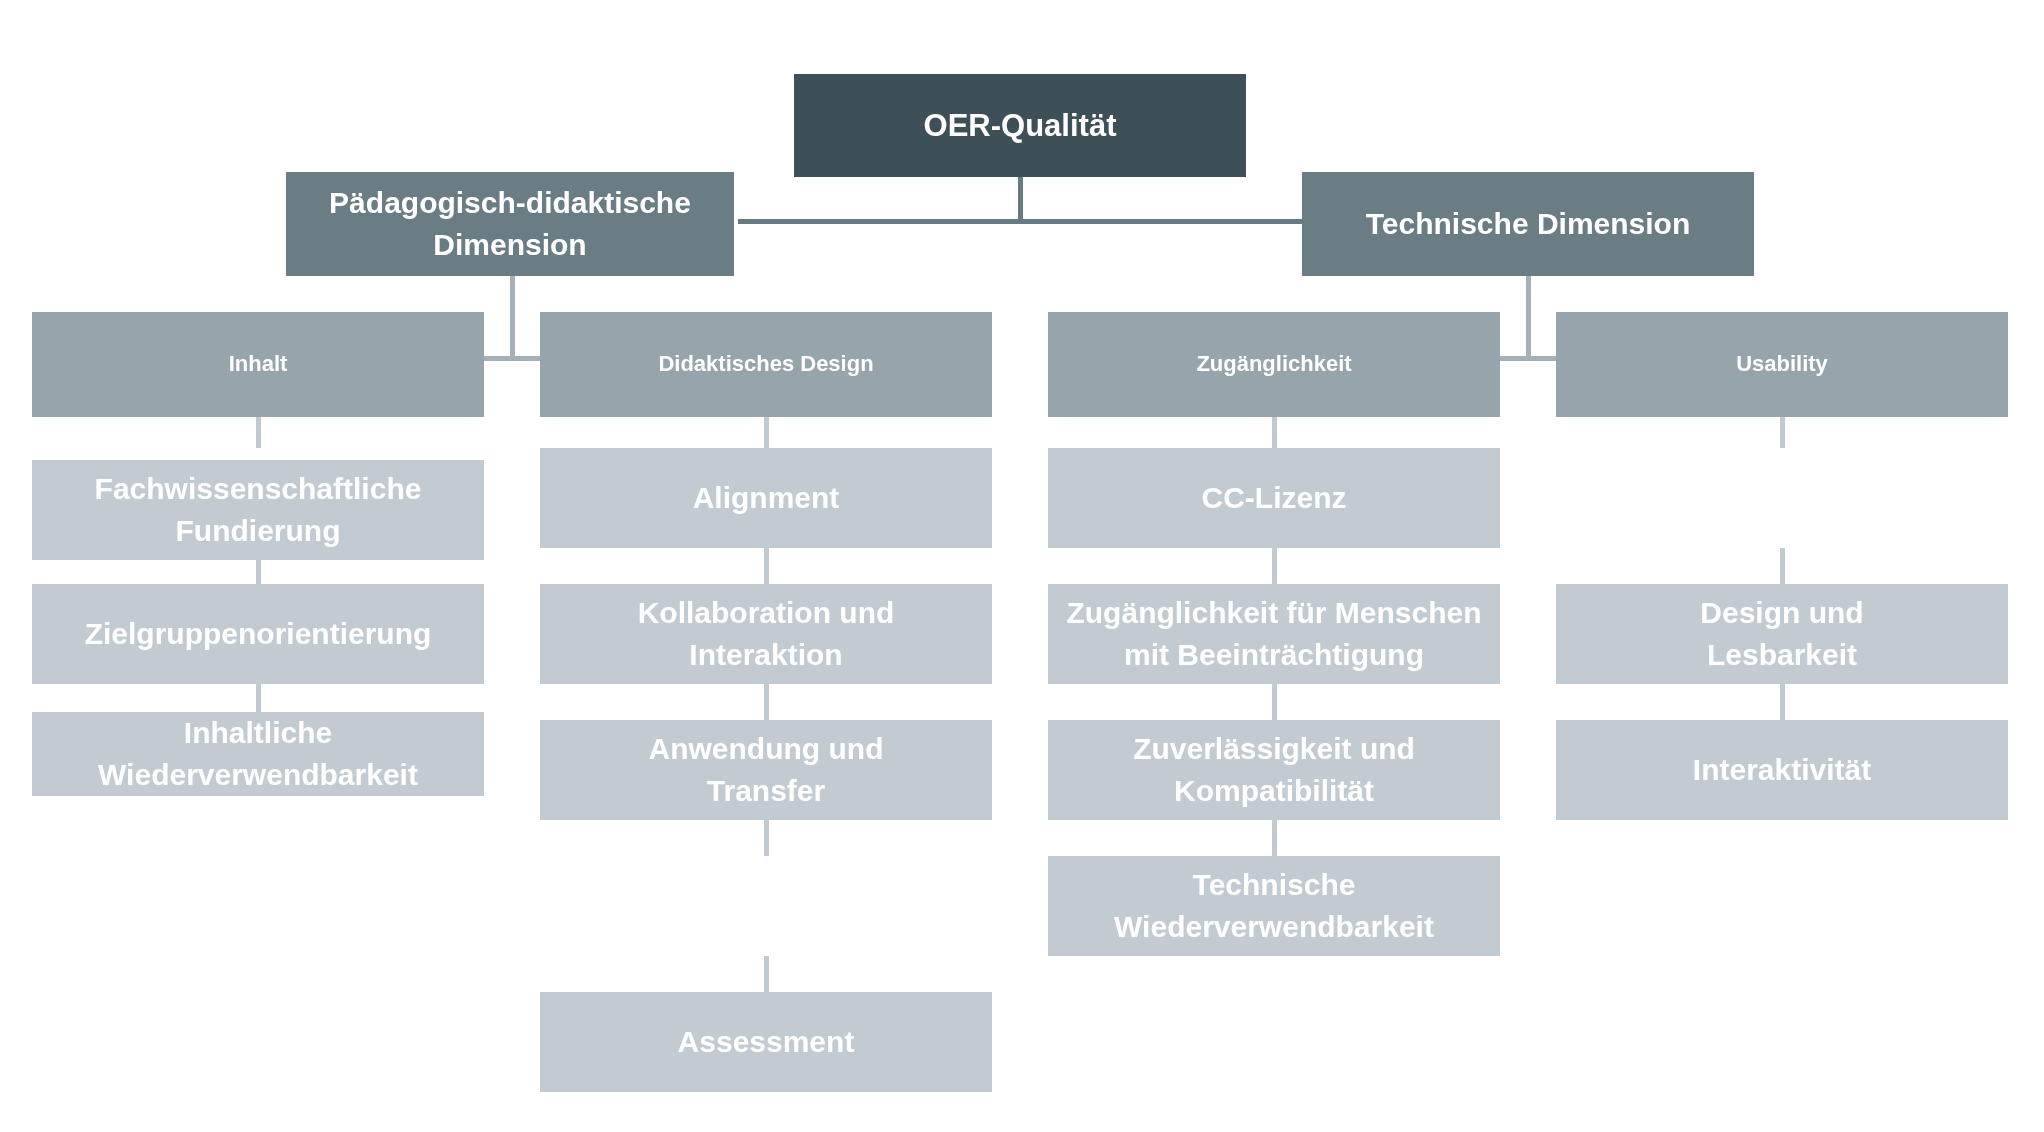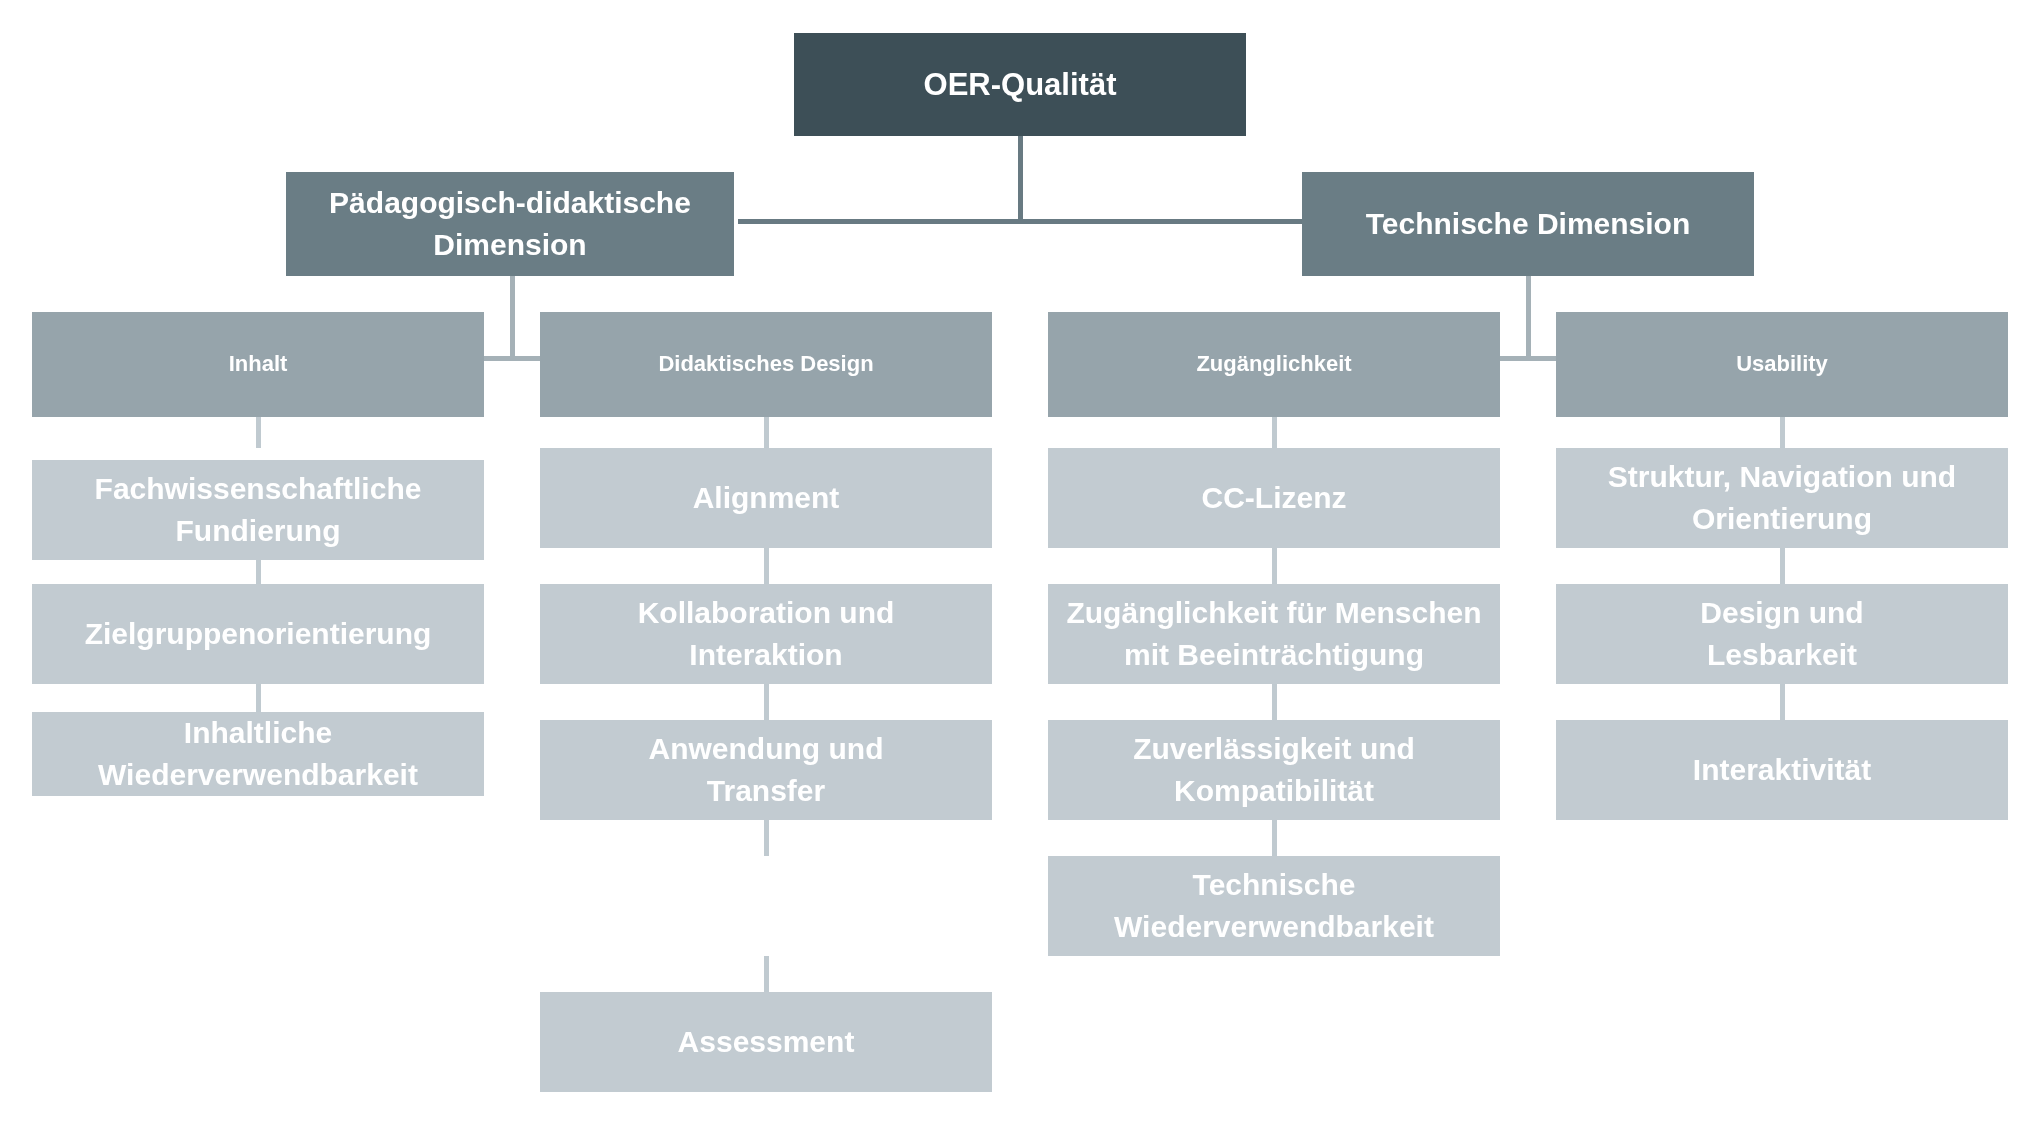--- a/index.html
+++ b/index.html
@@ -25,21 +25,21 @@
   .box{
     position:absolute;
     display:flex;align-items:center;justify-content:center;
     text-align:center;
     color:var(--text);
     font-weight:bold;
     white-space:pre-line;
     line-height:1.4;
     box-sizing:border-box;
   }
-  .box.root{background:var(--root-bg);font-size:31px;}
+  .box.root{background:var(--root-bg);font-size:31px;margin-top:41px;}
   .box.dimension{background:var(--dimension-bg);font-size:30px;}
   .box.header{background:var(--header-bg);font-size:22px;}
   .box.item{background:var(--item-bg);font-size:30px;}
   .conn{position:absolute;}
   .conn.dark{background:var(--connector-dark);}
   .conn.mid{background:var(--connector-mid);}
   .conn.light{background:var(--connector-light);}
 </style>
 </head>
 <body>
@@ -98,19 +98,17 @@
   <div class="box item" style="left:540px;top:992px;width:452px;height:100px">Assessment</div>
 
   <div class="box item" style="left:1048px;top:448px;width:452px;height:100px">CC-Lizenz</div>
   <div class="box item" style="left:1048px;top:584px;width:452px;height:100px">Zugänglichkeit für Menschen
 mit Beeinträchtigung</div>
   <div class="box item" style="left:1048px;top:720px;width:452px;height:100px">Zuverlässigkeit und
 Kompatibilität</div>
   <div class="box item" style="left:1048px;top:856px;width:452px;height:100px">Technische
 Wiederverwendbarkeit</div>
 
-  <div class="box item" style="left:1556px;top:448px;width:452px;height:100px">Struktur, Navigation und
-Orientierung</div>
   <div class="box item" style="left:1556px;top:584px;width:452px;height:100px">Design und
 Lesbarkeit</div>
   <div class="box item" style="left:1556px;top:720px;width:452px;height:100px">Interaktivität</div>
 
 </div>
 
 </body></html>

